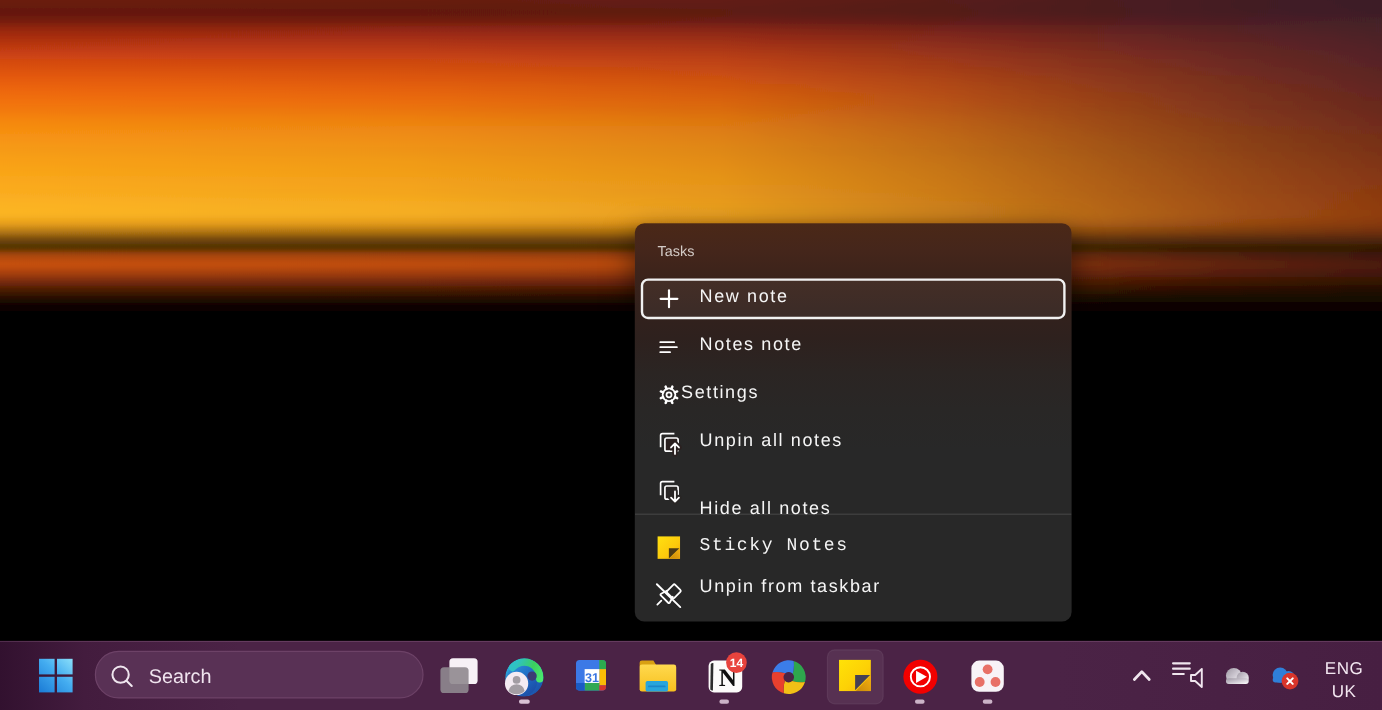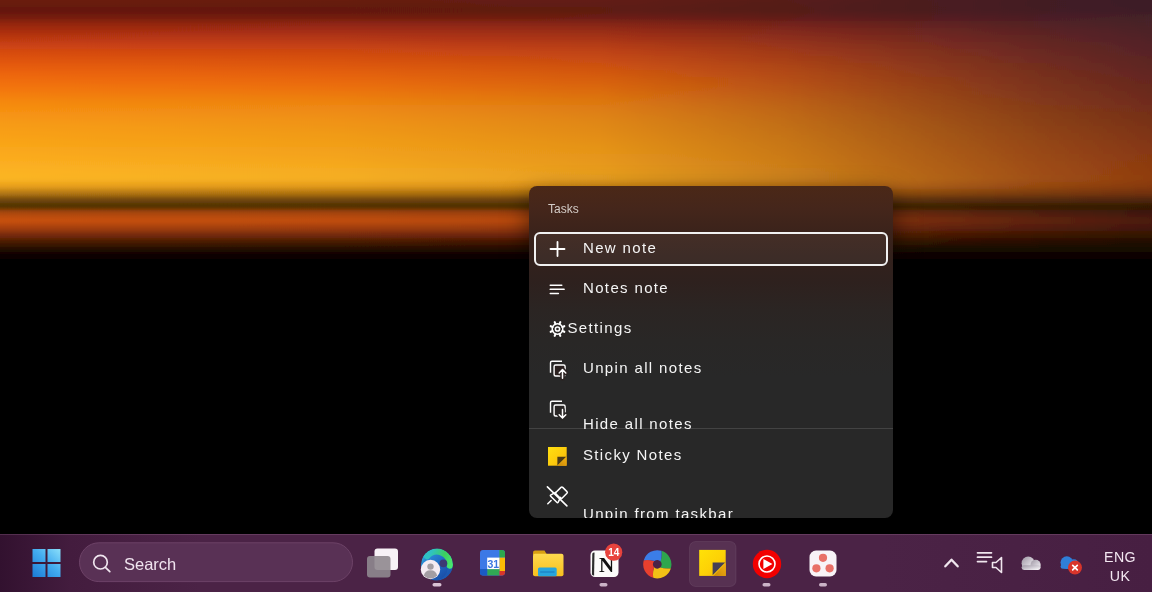--- a/index.html
+++ b/index.html
@@ -439,22 +439,22 @@
   <div class="abs" style="left:19.5px;top:16px;font-size:12px;color:#d4ccc7;">Tasks</div>
 
   <div class="abs" style="left:5px;top:46px;width:350px;height:30px;border:2px solid #f1f1f1;
        border-radius:6px;background:rgba(255,255,255,0.05);"></div>
   <div class="abs" style="left:54.5px;top:53.5px;font-size:15px;letter-spacing:1.35px;color:#f5f5f5;">New note</div>
   <div class="abs" style="left:54.5px;top:93.5px;font-size:15px;letter-spacing:1.35px;color:#f5f5f5;">Notes note</div>
   <div class="abs" style="left:39px;top:133.5px;font-size:15px;letter-spacing:1.35px;color:#f5f5f5;">Settings</div>
   <div class="abs" style="left:54.5px;top:173.5px;font-size:15px;letter-spacing:1.35px;color:#f5f5f5;">Unpin all notes</div>
   <div class="abs" style="left:54.5px;top:213.5px;font-size:15px;letter-spacing:1.35px;color:#f5f5f5;margin-top:16px;">Hide all notes</div>
   <div class="abs" style="left:0;top:242.5px;width:364.5px;height:1px;background:rgba(255,255,255,0.13);"></div>
-  <div class="abs" style="left:54.5px;top:260.5px;font-size:15px;letter-spacing:1.35px;color:#f5f5f5;">Sticky Notes</div>
-  <div class="abs" style="left:54.5px;top:294px;font-size:15px;letter-spacing:1.35px;color:#f5f5f5;margin-top:25px;">Unpin from taskbar</div>
+  <div class="abs" style="left:54.5px;top:260.5px;font-size:15px;letter-spacing:1.35px;color:#f5f5f5;font-family:Liberation Mono, monospace;">Sticky Notes</div>
+  <div class="abs" style="left:54.5px;top:294px;font-size:15px;letter-spacing:1.35px;color:#f5f5f5;">Unpin from taskbar</div>
 
   <svg class="abs" style="left:0;top:0" width="364.5" height="332.5" viewBox="528.5 185.5 364.5 332.5">
     <defs>
       <linearGradient id="stky" x1="0" y1="0" x2="1" y2="1">
         <stop offset="0" stop-color="#ffe010"></stop>
           <stop offset="0.6" stop-color="#fcc90c"></stop>
         <stop offset="1" stop-color="#f2ab0a"></stop>
       </linearGradient>
       <linearGradient id="stkyfold" x1="0" y1="1" x2="1" y2="0">
         <stop offset="0" stop-color="#c8880a"></stop>

